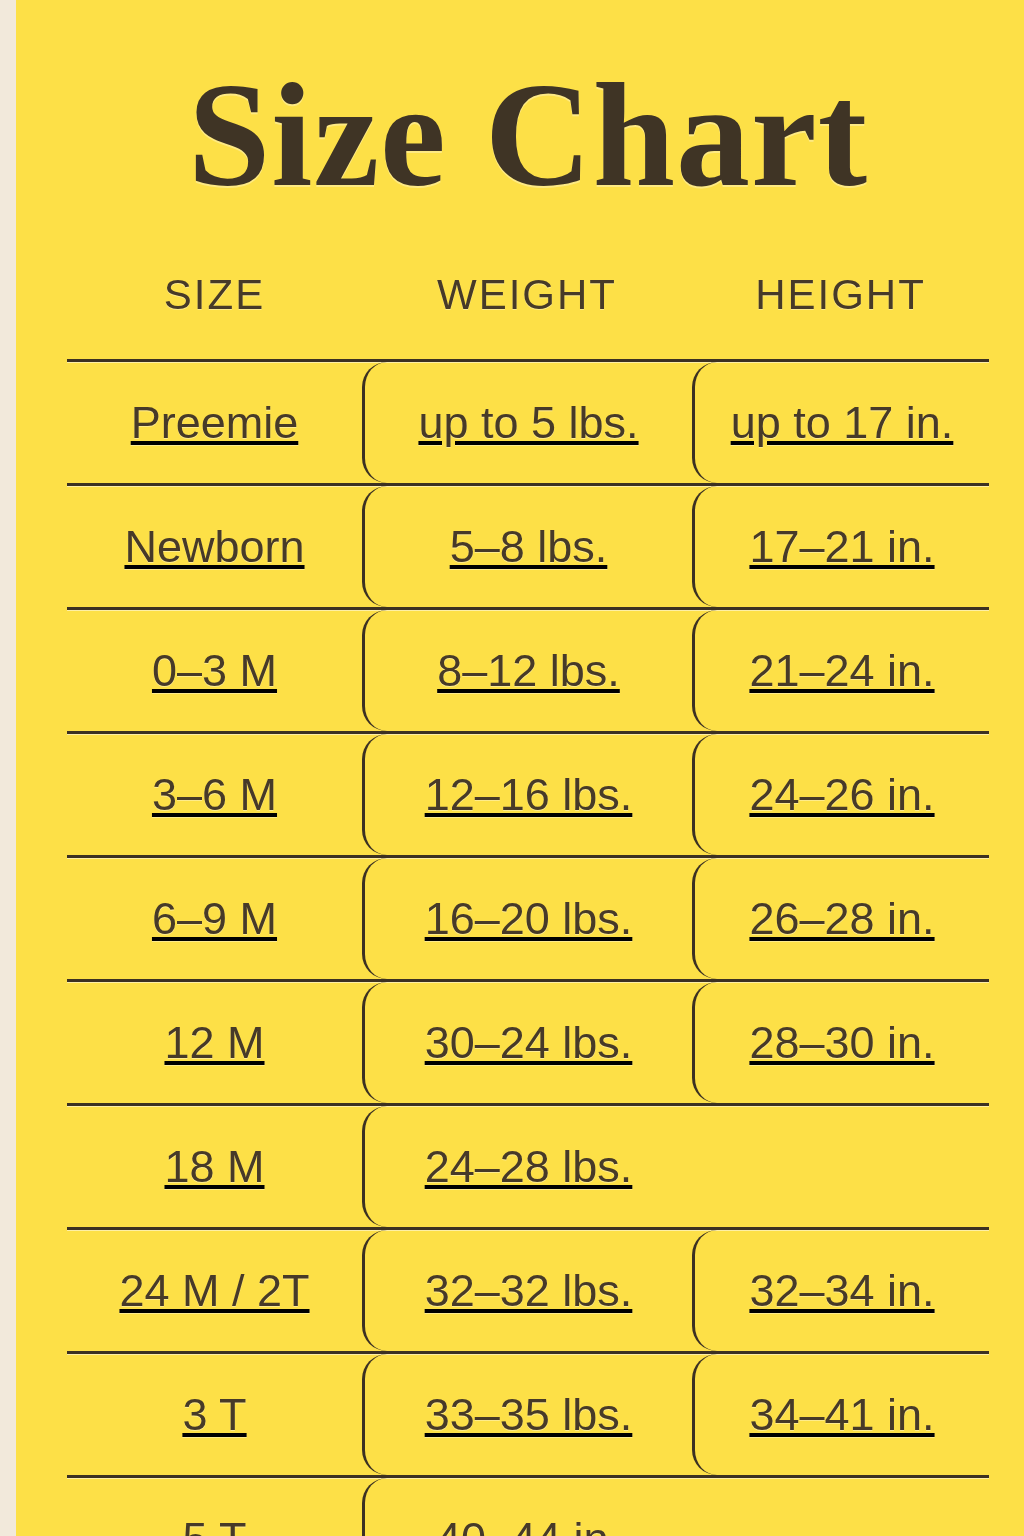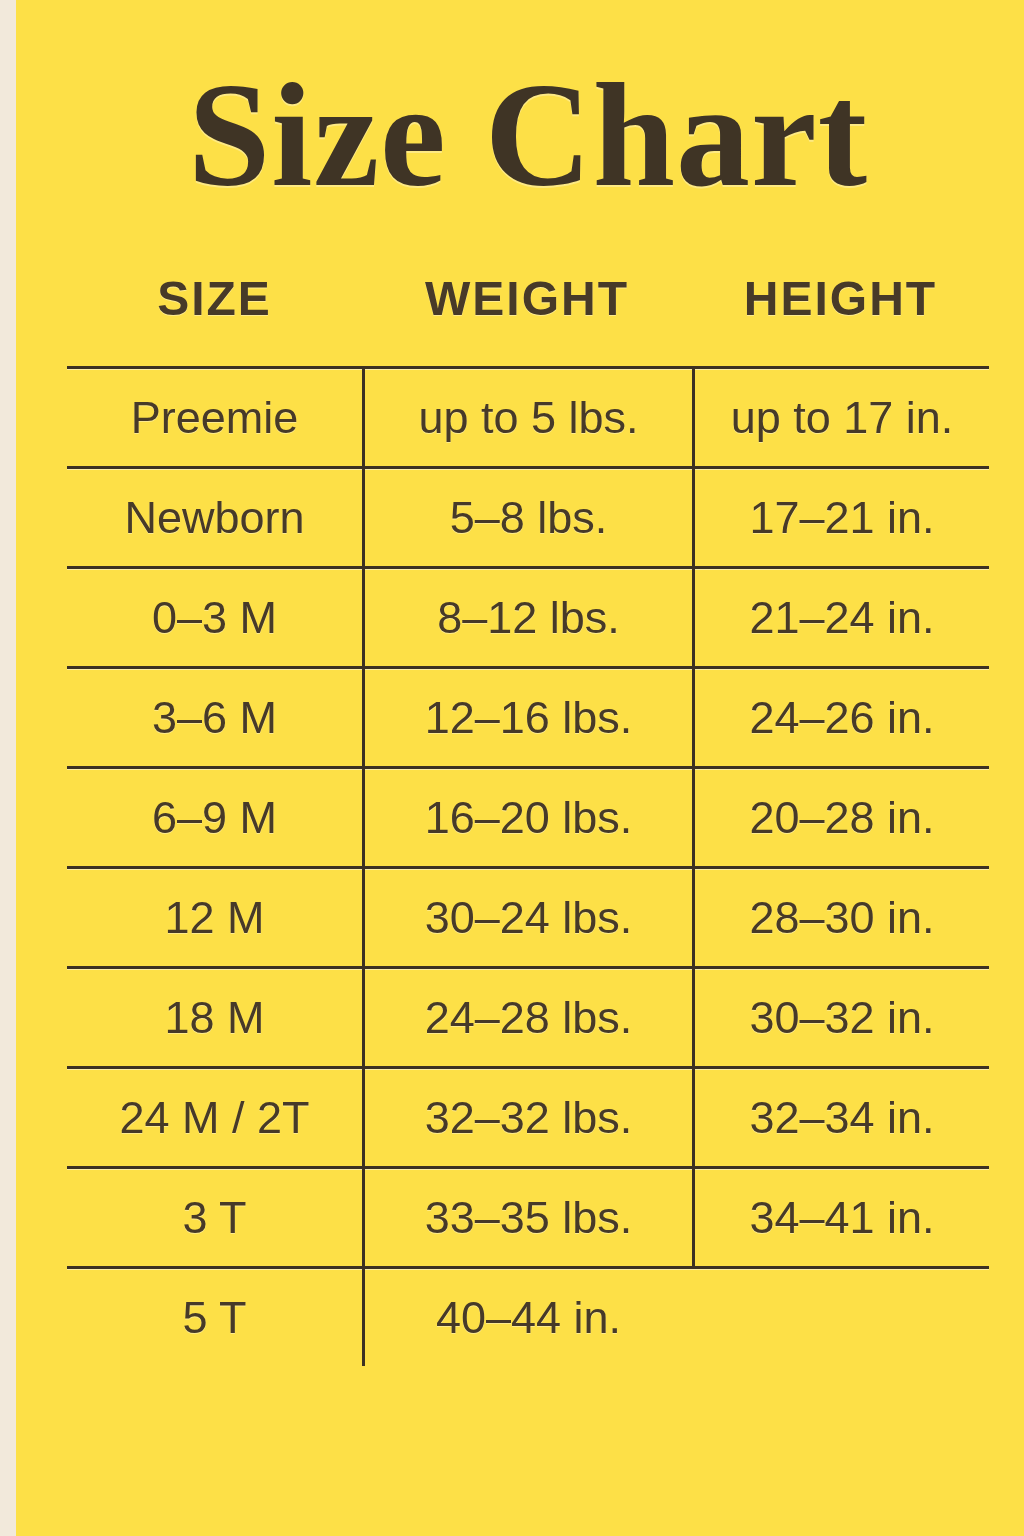--- a/index.html
+++ b/index.html
@@ -33,45 +33,47 @@
   }
   .header-row {
     display: grid;
     grid-template-columns: 295px 330px 297px;
     padding: 58px 0 40px 0;
   }
   .header-cell {
     display: flex;
     align-items: center;
     justify-content: center;
-    font-size: 48px;
-    font-weight: 700;
+    font-size: 42px;
+    font-weight: 400;
     letter-spacing: 2px;
     color: #473a28;
     text-shadow: 0 1px 0 rgba(255, 252, 244, 0.4);
   }
   .body .row {
     display: grid;
     grid-template-columns: 295px 330px 297px;
-    height: 100px;
+    height: 124px;
     border-top: 3px solid #3c3122;
     box-shadow: inset 0 1px 0 rgba(255, 252, 244, 0.55);
+    text-decoration: underline;
   }
   .cell {
     display: flex;
     align-items: center;
     justify-content: center;
     font-size: 45px;
     font-weight: 400;
     color: #473a28;
     text-shadow: 0 1px 0 rgba(255, 252, 244, 0.4);
     white-space: nowrap;
   }
   .cell + .cell {
     border-left: 3px solid #3c3122;
+    border-radius: 25px;
   }
 </style>
 </head>
 <body>
 
 <div class="page">
 
   <h1 class="title">Size Chart</h1>
 
   <div class="size-table">
@@ -104,33 +106,32 @@
 
       <div class="row">
         <div class="cell">3–6 M</div>
         <div class="cell">12–16 lbs.</div>
         <div class="cell">24–26 in.</div>
       </div>
 
       <div class="row">
         <div class="cell">6–9 M</div>
         <div class="cell">16–20 lbs.</div>
-        <div class="cell">20–28 in.</div>
+        <div class="cell">26–28 in.</div>
       </div>
 
       <div class="row">
         <div class="cell">12 M</div>
         <div class="cell">30–24 lbs.</div>
         <div class="cell">28–30 in.</div>
       </div>
 
       <div class="row">
         <div class="cell">18 M</div>
         <div class="cell">24–28 lbs.</div>
-        <div class="cell">30–32 in.</div>
       </div>
 
       <div class="row">
         <div class="cell">24 M / 2T</div>
         <div class="cell">32–32 lbs.</div>
         <div class="cell">32–34 in.</div>
       </div>
 
       <div class="row">
         <div class="cell">3 T</div>

